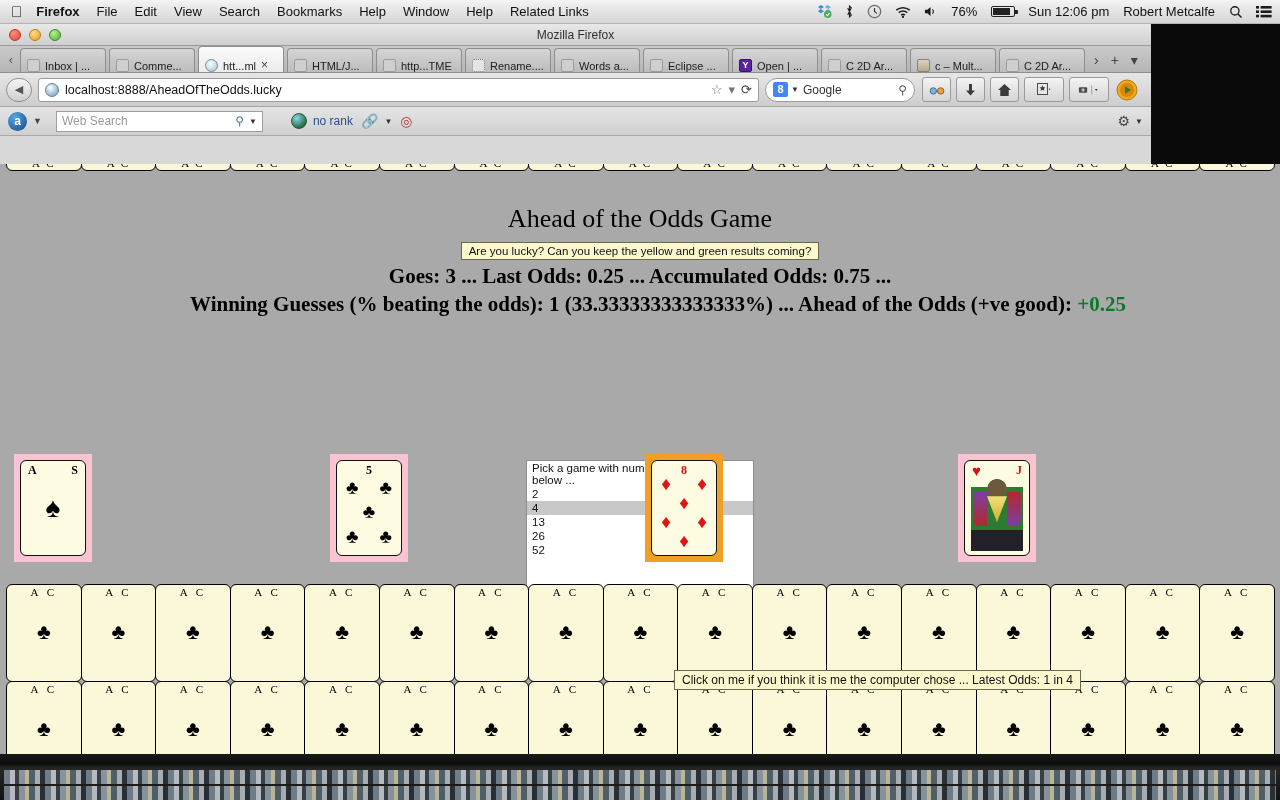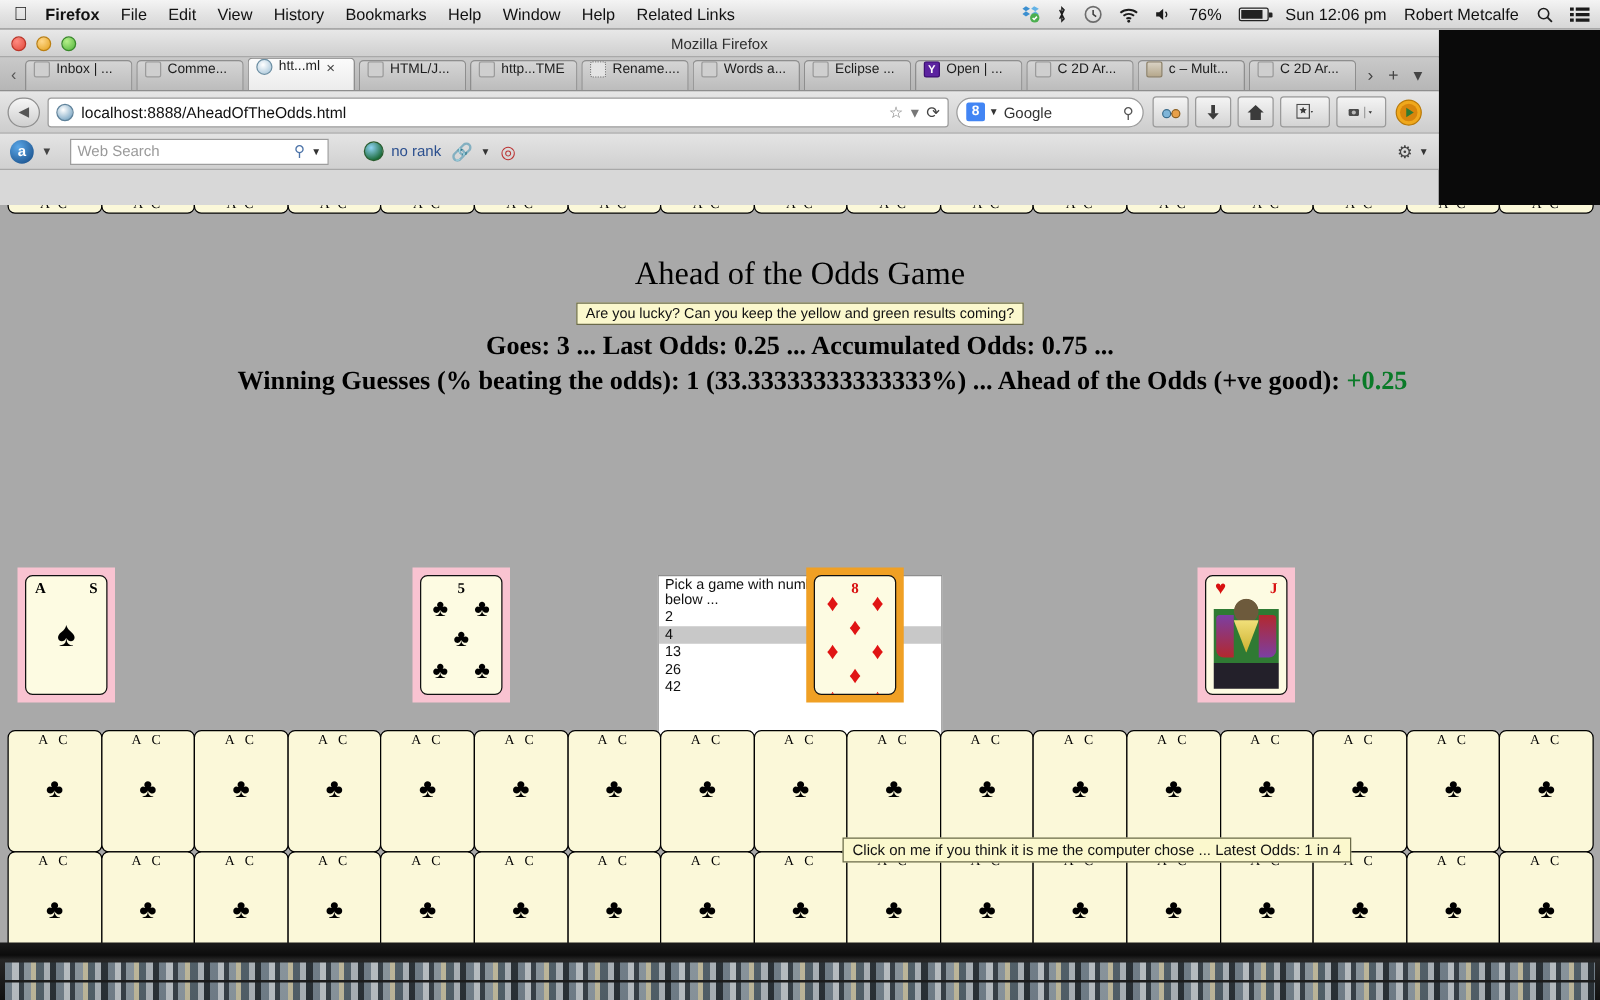--- a/index.html
+++ b/index.html
@@ -64,21 +64,21 @@
     border-bottom: 1px solid #8e8e8e;
     position: relative;
   }
   .tabscroll { width: 18px; text-align:center; font-size: 13px; color:#555; padding-bottom:5px;}
   .tab {
     height: 24px; min-width: 86px; max-width: 104px;
     margin-right: 3px;
     background: linear-gradient(180deg,#d5d5d5,#bcbcbc);
     border: 1px solid #8e8e8e; border-bottom: none;
     border-radius: 4px 4px 0 0;
-    display: flex; align-items: flex-start; padding: 0 6px;
+    display: flex; align-items: flex-end; padding: 0 6px;
     font-size: 11px; color: #1d1d1d; white-space: nowrap; overflow: hidden;
   }
   .tab.active {
     background: linear-gradient(180deg,#fbfbfb,#ececec);
     height: 26px;
   }
   .tab .favicon {
     width: 13px; height: 13px; margin-right: 5px; flex: 0 0 13px;
     background: #cfcfcf; border: 1px solid #9b9b9b; border-radius: 2px;
     display:inline-block;
@@ -308,21 +308,21 @@
 </style>
 </head>
 <body>
 
 <div id="menubar">
   <span class="apple"></span>
   <span class="mi bold">Firefox</span>
   <span class="mi">File</span>
   <span class="mi">Edit</span>
   <span class="mi">View</span>
-  <span class="mi">History</span>
+  <span class="mi">Search</span>
   <span class="mi">Bookmarks</span>
   <span class="mi">Help</span>
   <span class="mi">Window</span>
   <span class="mi">Help</span>
   <span class="mi">Related Links</span>
 
   <span class="right">
     <span class="ic">
       <svg width="15" height="15" viewBox="0 0 16 16">
           <path d="M4 1 1 3.2 4 5.4 7.5 3.2z" fill="#3b8fd0"></path>
@@ -452,21 +452,21 @@
     <span class="tabbtn">›</span>
     <span class="tabbtn">+</span>
     <span class="tabbtn">▾</span>
   </div>
 
   <div id="navbar">
     <span class="navbtn-back">◀</span>
 
     <div id="urlbar">
       <span class="globe"></span>
-      <span class="urltxt">localhost:8888/AheadOfTheOdds.html</span>
+      <span class="urltxt">localhost:8888/AheadOfTheOdds.lucky</span>
       <span class="urlicons">
         <span>☆</span>
         <span>▾</span>
         <span style="color:#444">⟳</span>
       </span>
     </div>
 
     <div id="searchbar">
       <span class="gbadge">8</span>
       <span style="font-size:8px;margin-right:4px">▼</span>
@@ -561,21 +561,21 @@
     <div class="statline statline2">
       <span>Winning Guesses (% beating the odds): 1 (33.33333333333333%) ... Ahead of the Odds (+ve good): </span><span class="pos">+0.25</span>
     </div>
 
     <div id="picker">
       <div class="opt head">Pick a game with number of cards as below ...</div>
       <div class="opt">2</div>
       <div class="opt sel">4</div>
       <div class="opt">13</div>
       <div class="opt">26</div>
-      <div class="opt">42</div>
+      <div class="opt">52</div>
     </div>
 
     <div class="cardwrap hl-pink" style="left:14px; top:290px;">
       <div class="card">
         <div class="corner">
           <span>A</span>
           <span>S</span>
         </div>
         <div class="pipbig">♠</div>
       </div>

